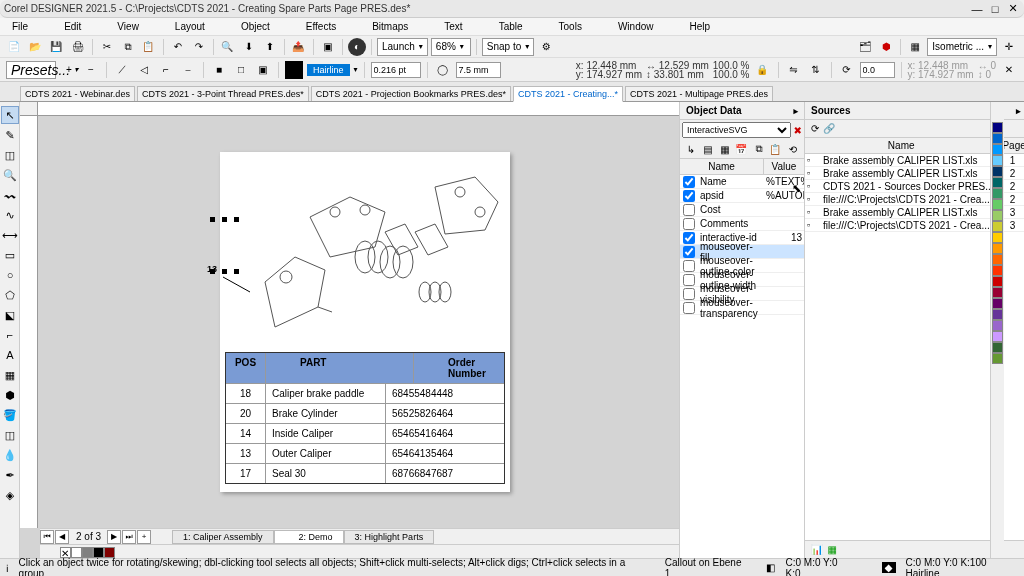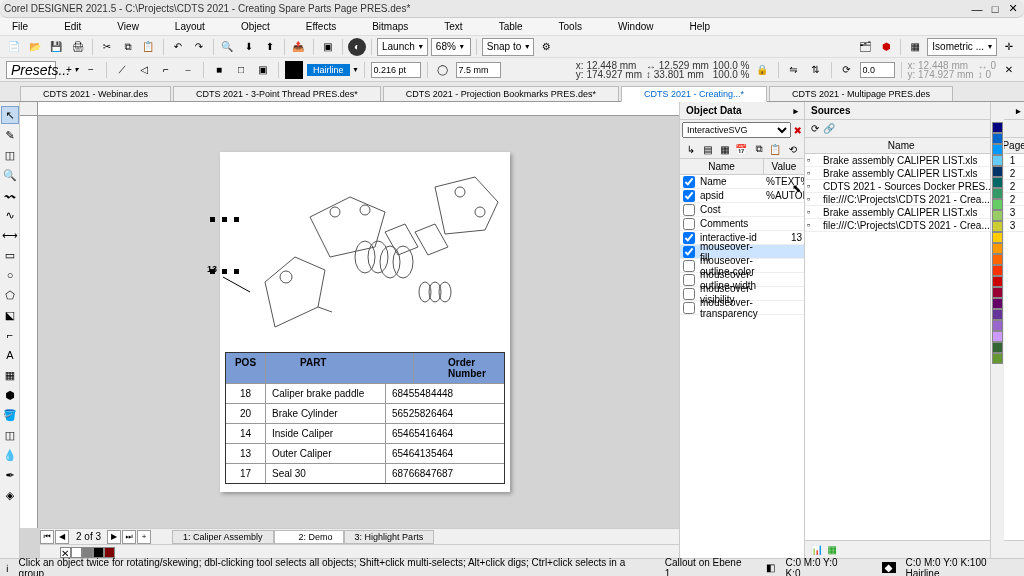--- a/index.html
+++ b/index.html
@@ -22,21 +22,21 @@
 .toolbar2 { height: 24px; background: #f0f0f0; display: flex; align-items: center; gap: 4px; padding: 0 6px; border-bottom: 1px solid #ccc; }
 .toolbar2 .dropdown { height: 18px; border: 1px solid #999; background: #fff; padding: 0 4px; display: flex; align-items: center; font-size: 14px; font-style: italic; }
 .toolbar2 .dropdown::after { content: "▾"; margin-left: 4px; font-size: 8px; }
 .toolbar2 .tbtn { width: 18px; height: 18px; display: flex; align-items: center; justify-content: center; cursor: pointer; }
 .toolbar2 .sep { width: 1px; height: 16px; background: #ccc; margin: 0 2px; }
 .toolbar2 input { width: 50px; height: 16px; border: 1px solid #999; font-size: 9px; padding: 0 2px; }
 .toolbar2 .hairline { background: #0078d7; color: #fff; padding: 1px 6px; font-size: 9px; }
 .toolbar2 .coords { font-size: 8px; line-height: 9px; color: #333; }
 
 .doctabs { height: 20px; background: #e8e8e8; display: flex; align-items: flex-end; padding: 0 20px; border-bottom: 1px solid #999; }
-.doctabs .tab { padding: 2px 22px; background: #f0f0f0; border: 1px solid #bbb; border-bottom: none; font-size: 9px; margin-right: 2px; cursor: pointer; }
+.doctabs .tab { padding: 2px 4px; background: #f0f0f0; border: 1px solid #bbb; border-bottom: none; font-size: 9px; margin-right: 2px; cursor: pointer; }
 .doctabs .tab.active { background: #fff; color: #0066cc; border-bottom: 1px solid #fff; margin-bottom: -1px; }
 
 .workspace { position: absolute; top: 102px; left: 0; right: 0; bottom: 18px; display: flex; }
 
 .toolbox { width: 20px; background: #f0f0f0; border-right: 1px solid #ccc; display: flex; flex-direction: column; gap: 2px; padding-top: 4px; }
 .toolbox .tool { width: 18px; height: 18px; display: flex; align-items: center; justify-content: center; cursor: pointer; font-size: 11px; margin-left: 1px; }
 .toolbox .tool.active { background: #c5dbf2; border: 1px solid #7da2ce; }
 
 .canvas-area { flex: 1; background: #d4d4d4; position: relative; overflow: hidden; }
 .ruler-h { position: absolute; top: 0; left: 18px; right: 0; height: 14px; background: #fff; border-bottom: 1px solid #999; }

